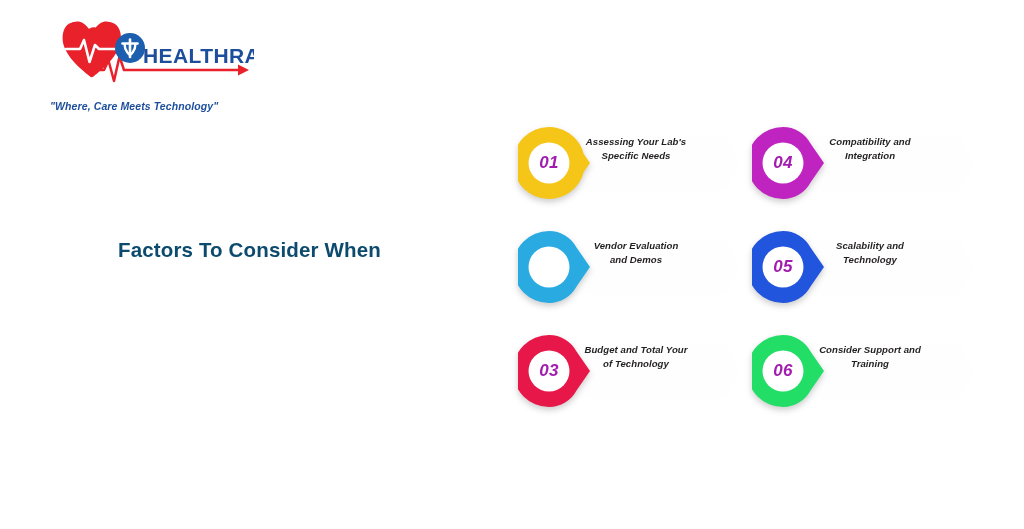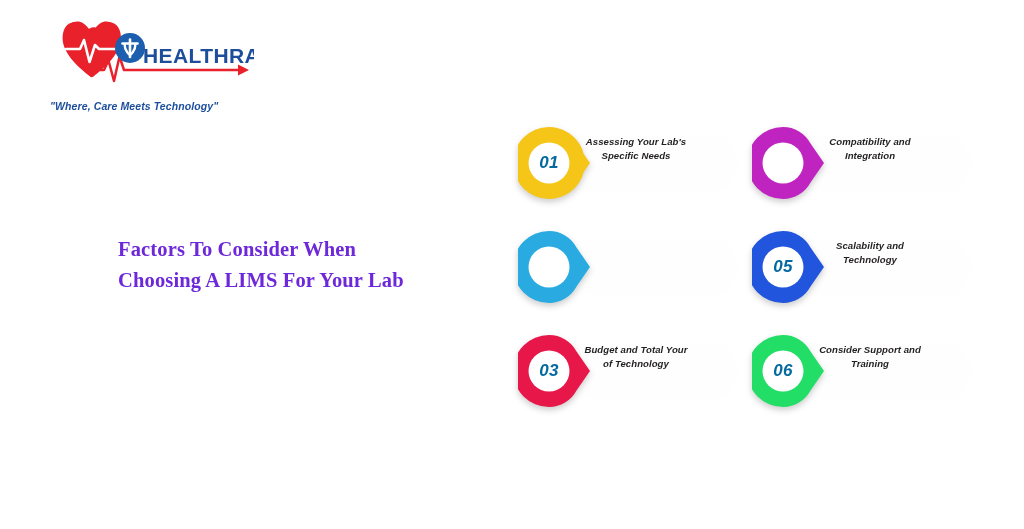--- a/index.html
+++ b/index.html
@@ -56,21 +56,21 @@
   }
 
   
   .badge { position:absolute; left:0; top:0; width:76px; height:82px; }
   .badge svg { display:block; width:76px; height:82px;
     filter: drop-shadow(0 3px 3px rgba(0,0,0,.20)); }
   .badge-num {
     position:absolute; left:0; top:0; width:62px; height:82px;
     display:flex; align-items:center; justify-content:center;
     font-size:17px; font-weight:bold; font-style:italic;
-    color:#0369a1; letter-spacing:.3px; pointer-events:none;
+    color:#a21caf; letter-spacing:.3px; pointer-events:none;
   }
 </style>
 </head>
 <body>
 
 <div id="stage">
 
   <div id="logo">
     <div id="logo-mark">
       <svg viewBox="0 0 210 72" width="210" height="72">
@@ -94,23 +94,22 @@
         <path d="M86 21.5 L86 39" stroke="#ffffff" stroke-width="2.6" stroke-linecap="round"></path>
         <path d="M78.5 25.5 L93.5 25.5" stroke="#ffffff" stroke-width="2.6" stroke-linecap="round"></path>
         <path d="M80.5 25.5 C80.5 33.5 86 37 86 37 C86 37 91.5 33.5 91.5 25.5" fill="none" stroke="#ffffff" stroke-width="2.4" stroke-linejoin="round"></path>
 
         <text x="99" y="45" font-family="Liberation Sans, sans-serif" font-size="21" font-weight="bold" fill="#1C4E9C" letter-spacing="0.4">HEALTHRAY</text>
       </svg>
     </div>
     <div id="logo-tagline" style="color: rgb(28, 78, 156);">"Where, Care Meets Technology"</div>
   </div>
 
-  <h1 id="title" style="color: #6d28d9; font-family: Liberation Serif, serif;">
+  <h1 id="title" style="color: #0c4a6e;">
     <span class="ln">Factors To Consider When</span>
-    <span class="ln">Choosing A LIMS For Your Lab</span>
   </h1>
 
   <div id="grid">
 
     <div class="card c-0">
       <div class="ribbon"></div>
       <div class="ribbon-text">
         <span><span>Assessing Your Lab's</span><br><span>Specific Needs</span></span>
       </div>
       <div class="badge">
@@ -128,24 +127,28 @@
       <div class="ribbon"></div>
       <div class="ribbon-text">
         <span><span>Compatibility and</span><br><span>Integration</span></span>
       </div>
       <div class="badge">
         <svg viewBox="0 0 76 82">
           <path d="M31 5 A31 31 0 0 1 58.5 21.5 L72 41 L58.5 60.5 A31 31 0 0 1 31 77 A31 31 0 0 1 31 5 Z" fill="#C024C0"></path>
           <circle cx="31" cy="41" r="20.5" fill="#fff"></circle>
         </svg>
       </div>
+      <div class="badge-num">04</div>
     </div>
 
     <div class="card c-2">
       <div class="ribbon"></div>
+      <div class="ribbon-text">
+        <span><span>Vendor Evaluation</span><br><span>and Demos</span></span>
+      </div>
       <div class="badge">
         <svg viewBox="0 0 76 82">
           <path d="M31 5 A31 31 0 0 1 58.5 21.5 L72 41 L58.5 60.5 A31 31 0 0 1 31 77 A31 31 0 0 1 31 5 Z" fill="#29ABE2"></path>
           <circle cx="31" cy="41" r="20.5" fill="#fff"></circle>
         </svg>
       </div>
     </div>
 
     <div class="card c-3">
       <div class="ribbon"></div>

